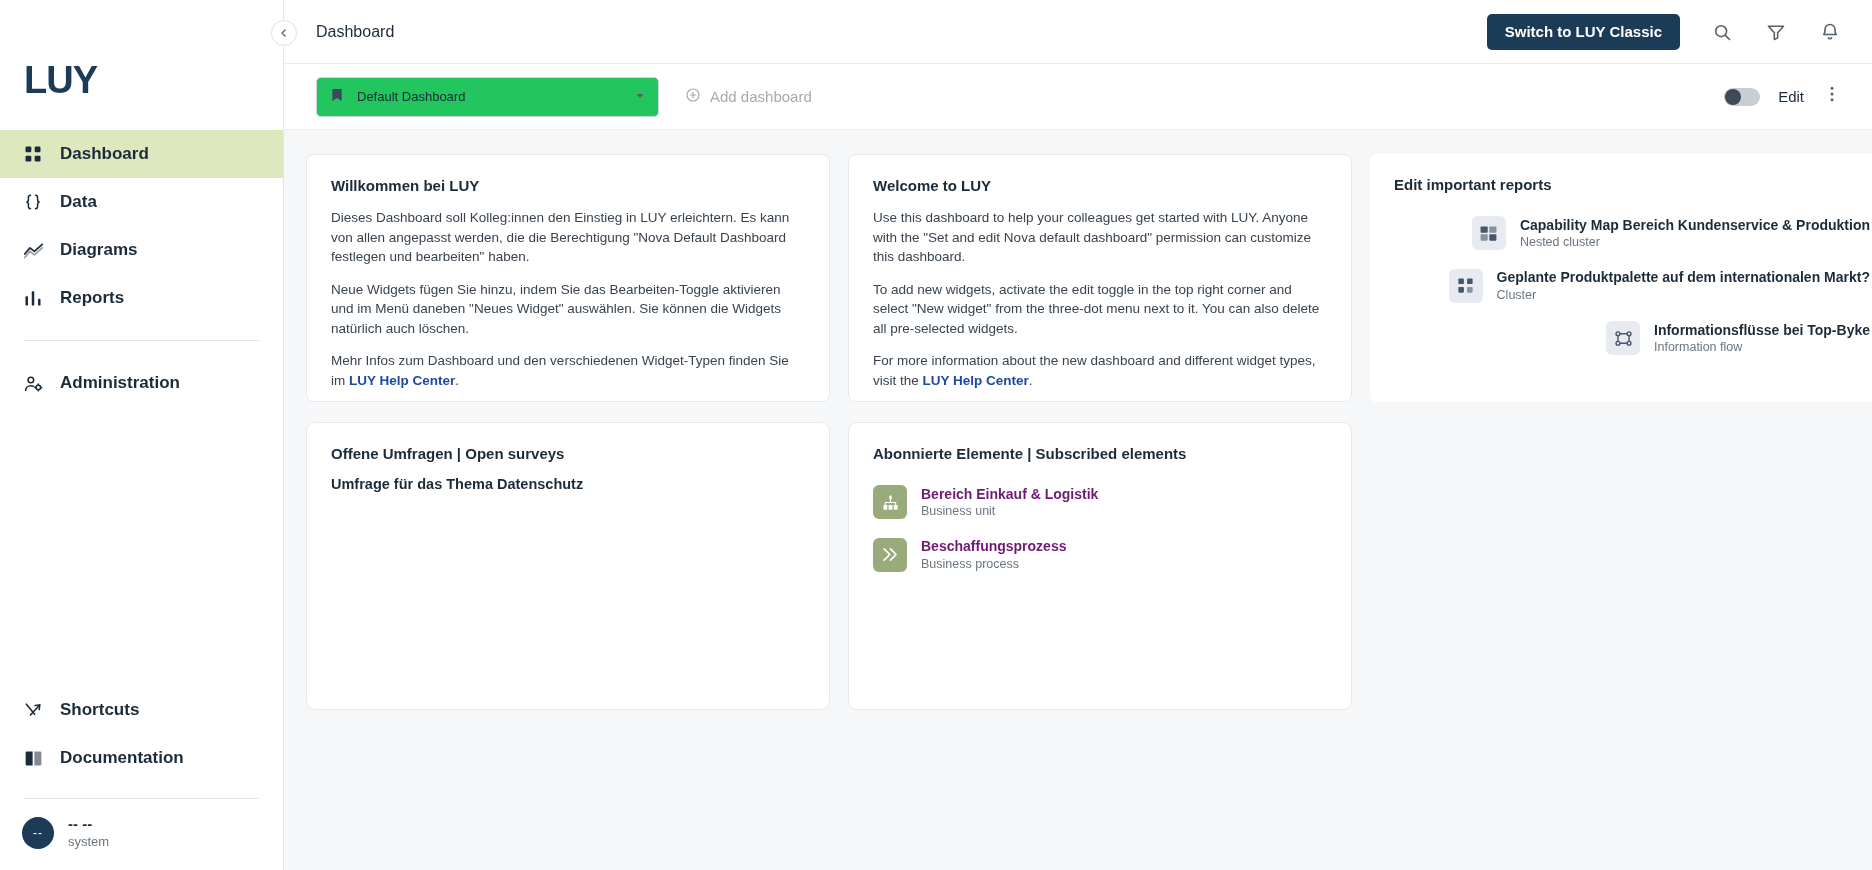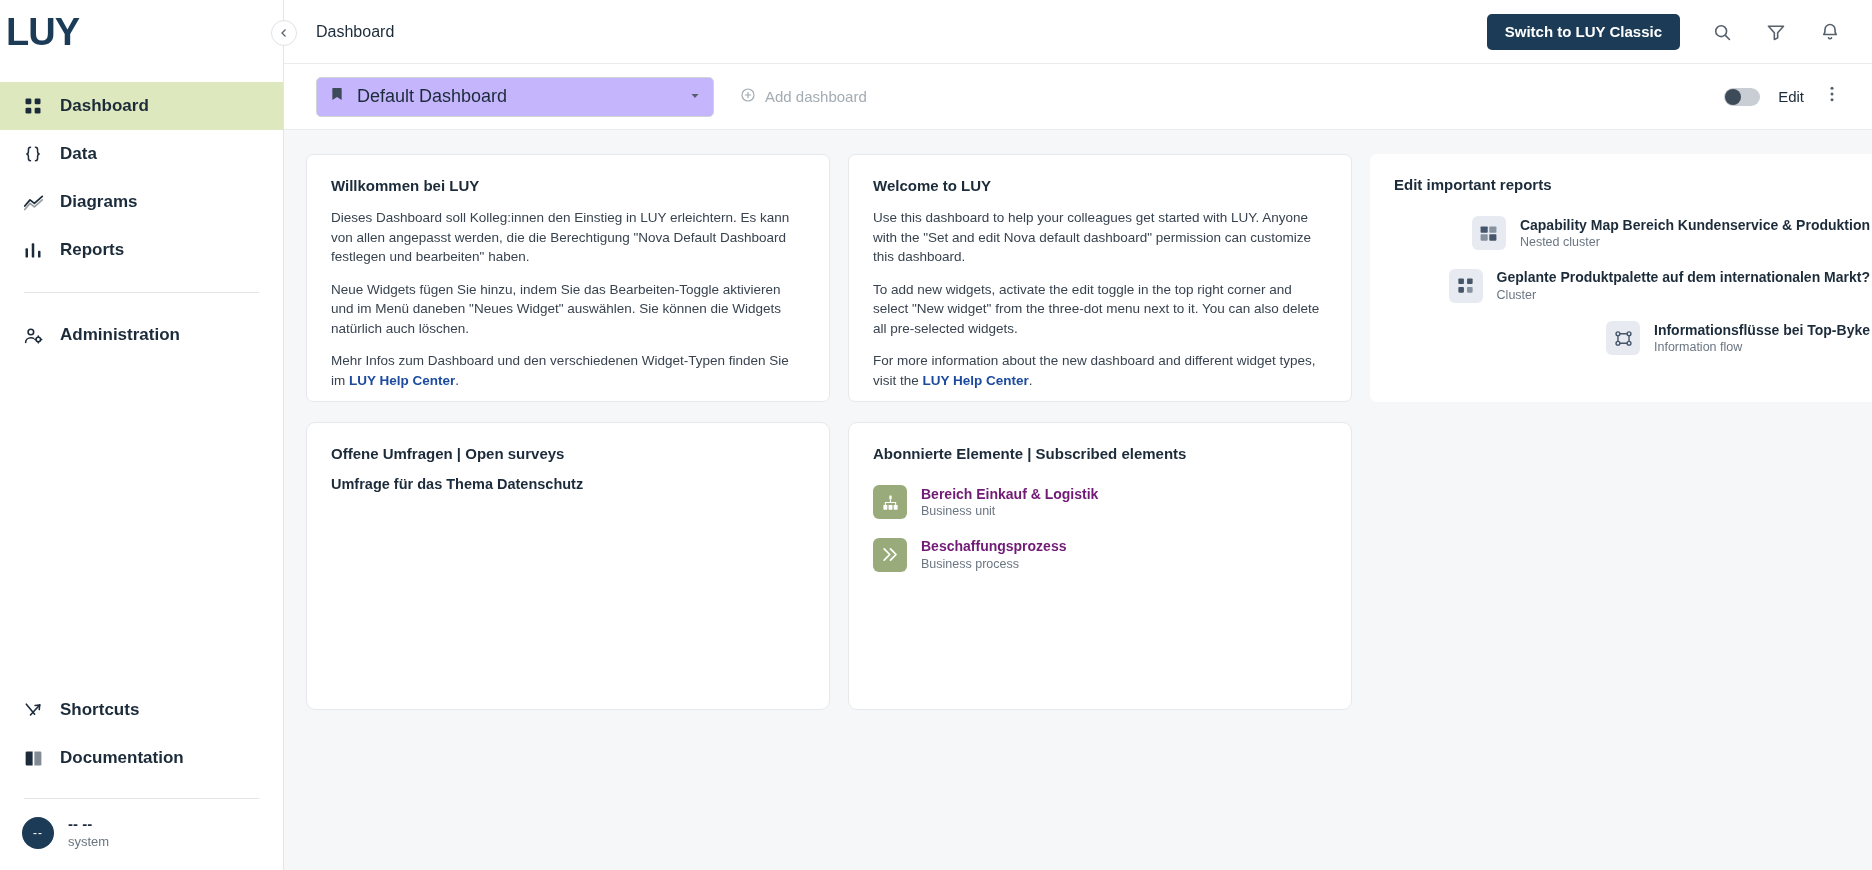--- a/index.html
+++ b/index.html
@@ -25,21 +25,22 @@
     border-right: 1px solid #e3e5e8;
     display: flex;
     flex-direction: column;
     position: relative;
     flex: 0 0 284px;
   }
   .logo-area {
     height: 64px;
     display: flex;
     align-items: center;
-    padding-left: 6px;
+    padding-left: 24px;
+    margin-top: 48px;
   }
   .logo {
     font-size: 38px;
     font-weight: bold;
     letter-spacing: -1px;
     color: #1c3b57;
     line-height: 1;
     font-family: "Liberation Sans", sans-serif;
   }
   .nav {
@@ -165,32 +166,32 @@
 
   .toolbar {
     height: 66px;
     display: flex;
     align-items: center;
     padding: 0 30px 0 32px;
     border-bottom: 1px solid #e9ebee;
     background: #fff;
   }
   .dash-select {
-    width: 398px;
+    width: 343px;
     height: 40px;
     border: 1px solid #cfd4d9;
     border-radius: 5px;
     display: flex;
     align-items: center;
     padding: 0 12px;
     gap: 12px;
-    font-size: 18px;
+    font-size: 13px;
     color: #1c2b3a;
     cursor: pointer;
-    background: #c4b5fd;
+    background: #22c55e;
   }
   .dash-select .caret { margin-left: auto; color: #55606b; font-size: 11px; }
   .add-dash {
     display: flex;
     align-items: center;
     gap: 9px;
     margin-left: 16px;
     color: #a3abb3;
     font-size: 15px;
     cursor: pointer;

